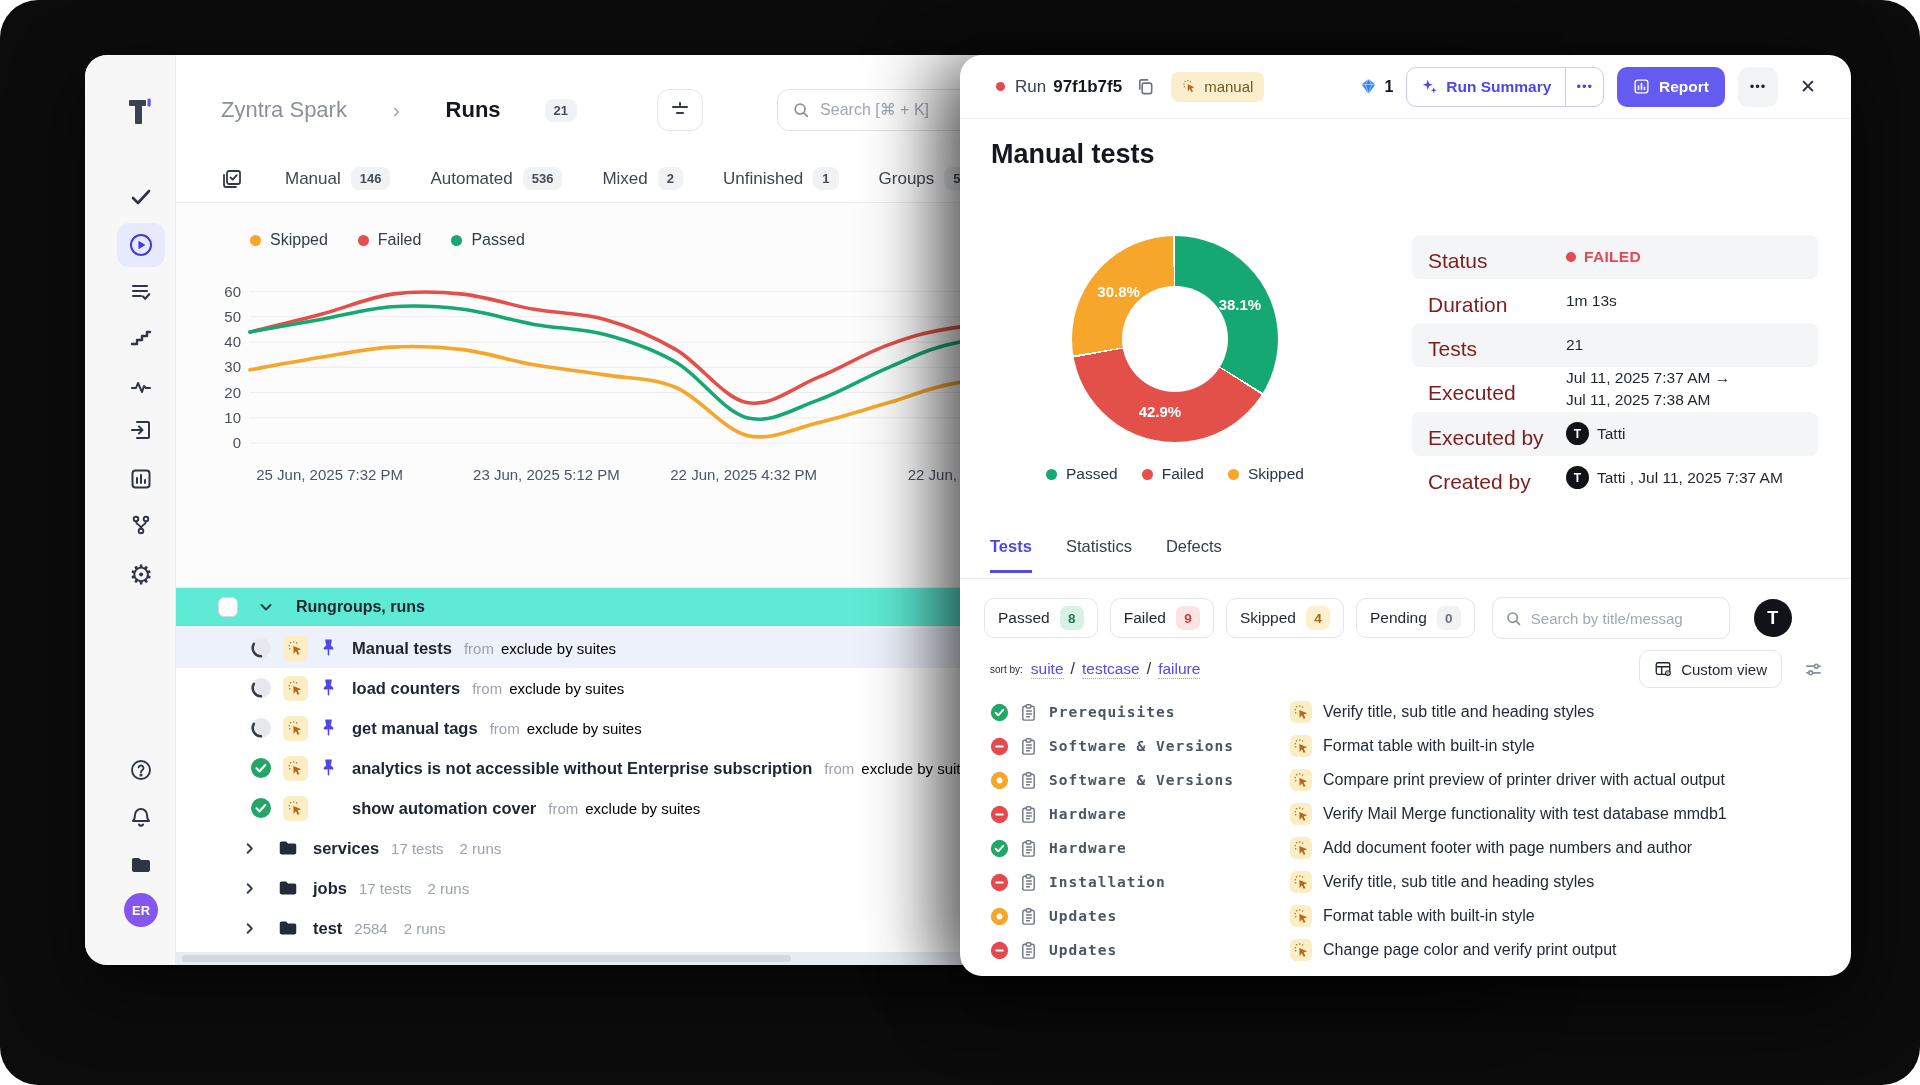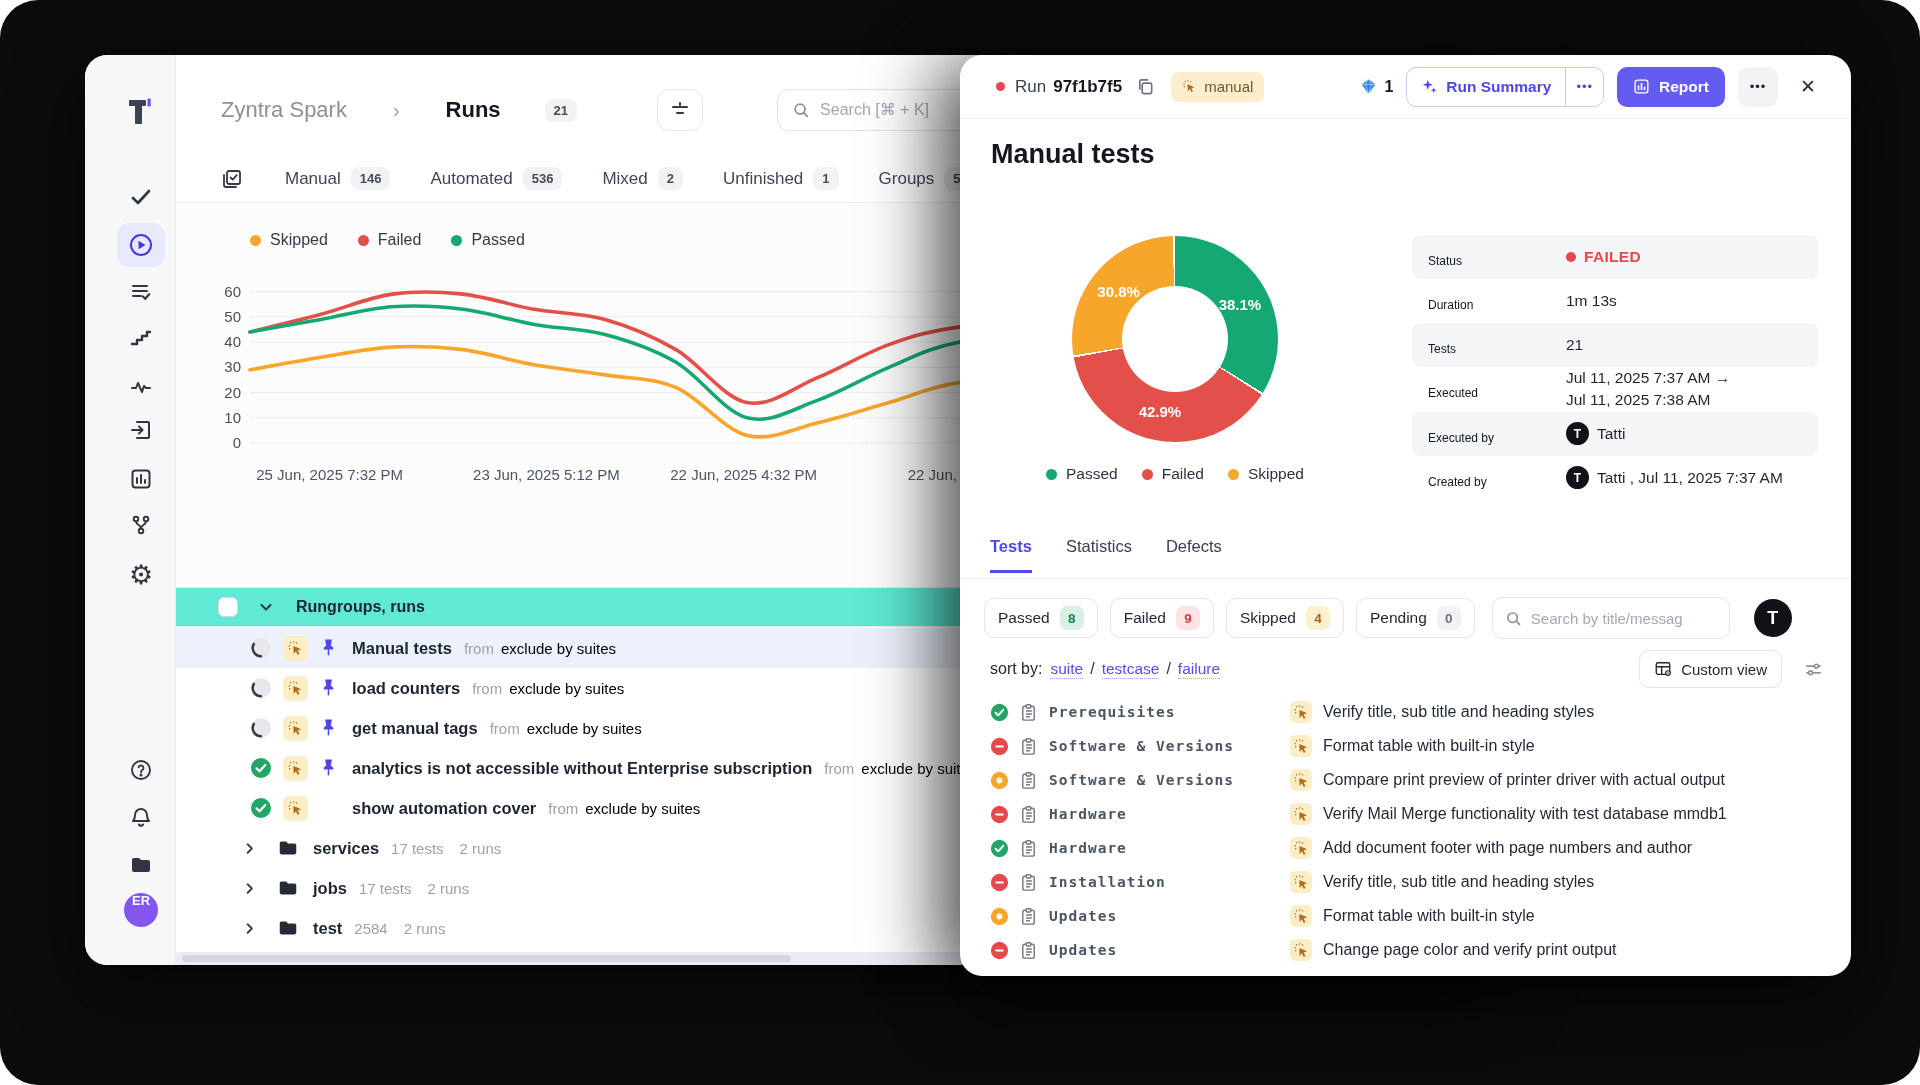--- a/index.html
+++ b/index.html
@@ -6,21 +6,21 @@
   body { background:#ffffff; font-family:"Liberation Sans", sans-serif; width:1920px; height:1085px; overflow:hidden; }
   .stage { position:relative; width:1920px; height:1085px; background:#0c0c0d; border-radius:38px; overflow:hidden; }
 
   
   .main-window { position:absolute; left:85px; top:55px; width:1415px; height:910px; background:#ffffff; border-radius:22px; box-shadow:0 24px 70px rgba(0,0,0,.6); overflow:hidden; }
   .sidebar { position:absolute; left:0; top:0; width:91px; height:910px; background:#f7f7f8; border-right:1px solid #ebebee; }
   .sb-item { position:absolute; left:32px; width:48px; height:44px; display:flex; align-items:center; justify-content:center; color:#2f3542; }
   .sb-item.active { background:#e8e9fc; border-radius:12px; color:#4338e0; }
   .sb-item svg { display:block; }
   .gear-glyph { font-size:27px; line-height:1; color:#2f3542; }
-  .er-avatar { position:absolute; left:39px; width:34px; height:34px; border-radius:50%; background:#8456f0; color:#fff; font-size:13px; font-weight:bold; display:flex; align-items:flex-start; justify-content:center; }
+  .er-avatar { position:absolute; left:39px; width:34px; height:34px; border-radius:50%; background:#8456f0; color:#fff; font-size:13px; font-weight:bold; display:flex; align-items:center; justify-content:center; }
 
   .content { position:absolute; left:91px; top:0; width:1324px; height:910px; }
 
   .topbar { position:absolute; left:0; top:24px; width:100%; height:62px; display:flex; align-items:center; padding-left:45px;gap:32px; }
   .crumb-project { color:#8b909a; font-size:22px; font-weight:500; }
   .crumb-sep { color:#9aa0aa; font-size:20px; margin:0 14px; }
   .crumb-page { color:#14171f; font-size:22px; font-weight:bold; }
   .count-badge { background:#f1f2f4; color:#454b57; font-size:13px; font-weight:600; border-radius:8px; padding:4px 9px; margin-left:12px; }
   .filter-btn { margin-left:48px; width:46px; height:42px; border:1px solid #e4e6ea; border-radius:12px; background:#fff; display:flex; align-items:center; justify-content:center; color:#343a46; }
   .search-box { margin-left:42px; width:340px; height:42px; border:1px solid #dfe2e7; border-radius:12px; background:#fff; display:flex; align-items:center; padding:0 14px; color:#9ca3af; }
@@ -81,21 +81,21 @@
   .donut-wrap { position:absolute; left:112px; top:181px; width:206px; height:206px; }
   .donut { width:206px; height:206px; border-radius:50%; }
   .donut-hole { position:absolute; left:50px; top:50px; width:106px; height:106px; background:#fff; border-radius:50%; }
   .donut-label { position:absolute; color:#fff; font-size:15px; font-weight:600; transform:translate(-50%,-50%); }
   .donut-legend { position:absolute; left:40px; top:410px; width:350px; display:flex; justify-content:center; gap:24px; }
   .donut-legend .legend-item { font-size:15.5px; color:#2c3340; }
 
   .details { position:absolute; left:452px; top:180px; width:406px; }
   .d-row { display:flex; align-items:center; padding:0 16px; min-height:44px; border-radius:8px; }
   .d-row.striped { background:#f4f5f7; }
-  .d-label { width:138px; flex:none; font-size:12px; color:#0f172a;margin-top:8px; }
+  .d-label { width:138px; flex:none; font-size:21px; color:#7f1d1d;margin-top:8px; }
   .d-value { font-size:15.5px; color:#1f2430; display:flex; align-items:center; gap:8px; }
   .d-status { color:#e5484d; font-weight:bold; letter-spacing:.3px; }
   .d-status-dot { width:10px; height:10px; border-radius:50%; background:#e5484d; }
   .t-avatar { width:23px; height:23px; border-radius:50%; background:#111318; color:#fff; font-size:12px; font-weight:bold; display:flex; align-items:center; justify-content:center; flex:none; }
   .exec-lines { line-height:1.45; }
 
   .p-tabs { position:absolute; left:0; top:482px; width:100%; height:42px; display:flex; align-items:flex-start; padding-left:30px; gap:34px; border-bottom:1px solid #ececef; }
   .p-tab { font-size:16.5px; color:#374151; padding-bottom:14px; cursor:pointer; }
   .p-tab.active { color:#4f46e5; font-weight:600; border-bottom:3px solid #544ae8; }
 
@@ -105,21 +105,21 @@
   .chip-count.green { background:#d8f1e4; color:#1a7f56; }
   .chip-count.red { background:#fde3e4; color:#d53b40; }
   .chip-count.yellow { background:#fcf0cf; color:#a16a10; }
   .chip-count.gray { background:#f1f2f4; color:#6b7280; }
   .p-search { width:238px; height:42px; border:1px solid #e3e5ea; border-radius:10px; display:flex; align-items:center; padding:0 12px; color:#9ca3af; margin-left:5px; }
   .p-search input { border:none; outline:none; flex:1; font-size:15px; margin-left:9px; color:#374151; font-family:"Liberation Sans",sans-serif; background:transparent; width:100%; }
   .p-search input::placeholder { color:#a2a8b3; }
   .t-logo-big { width:38px; height:38px; border-radius:50%; background:#111318; color:#fff; font-weight:bold; font-size:18px; display:flex; align-items:center; justify-content:center; margin-left:12px; flex:none; }
 
   .p-sort { position:absolute; left:0; top:594px; width:100%; height:40px; display:flex; align-items:center; padding:0 28px 0 30px; }
-  .sort-label { font-size:16px; color:#1f2430; margin-right:8px; }
+  .sort-label { font-size:10px; color:#1f2430; margin-right:8px; }
   .sort-link { font-size:15.5px; color:#544ae8; border-bottom:1.5px dotted #a5a1f0; cursor:pointer; }
   .sort-sep { color:#2b313c; margin:0 7px; }
   .cv-btn { margin-left:auto; height:38px; border:1px solid #e3e5ea; border-radius:10px; background:#fff; display:flex; align-items:center; gap:9px; padding:0 14px; font-size:15px; font-weight:500; color:#1f2430; cursor:pointer; }
   .sliders-ic { margin-left:22px; color:#8a919d; display:flex; cursor:pointer; }
 
   .p-tests { position:absolute; left:0; top:640px; width:100%; }
   .t-row { height:34px; display:flex; align-items:center; padding-left:30px; cursor:pointer; }
   .t-left { width:300px; flex:none; display:flex; align-items:center;font-weight:bold; }
   .t-status { width:19px; height:19px; display:flex; margin-right:10px; flex:none; }
   .clip-ic { color:#717784; display:flex; margin-right:11px; flex:none; }

